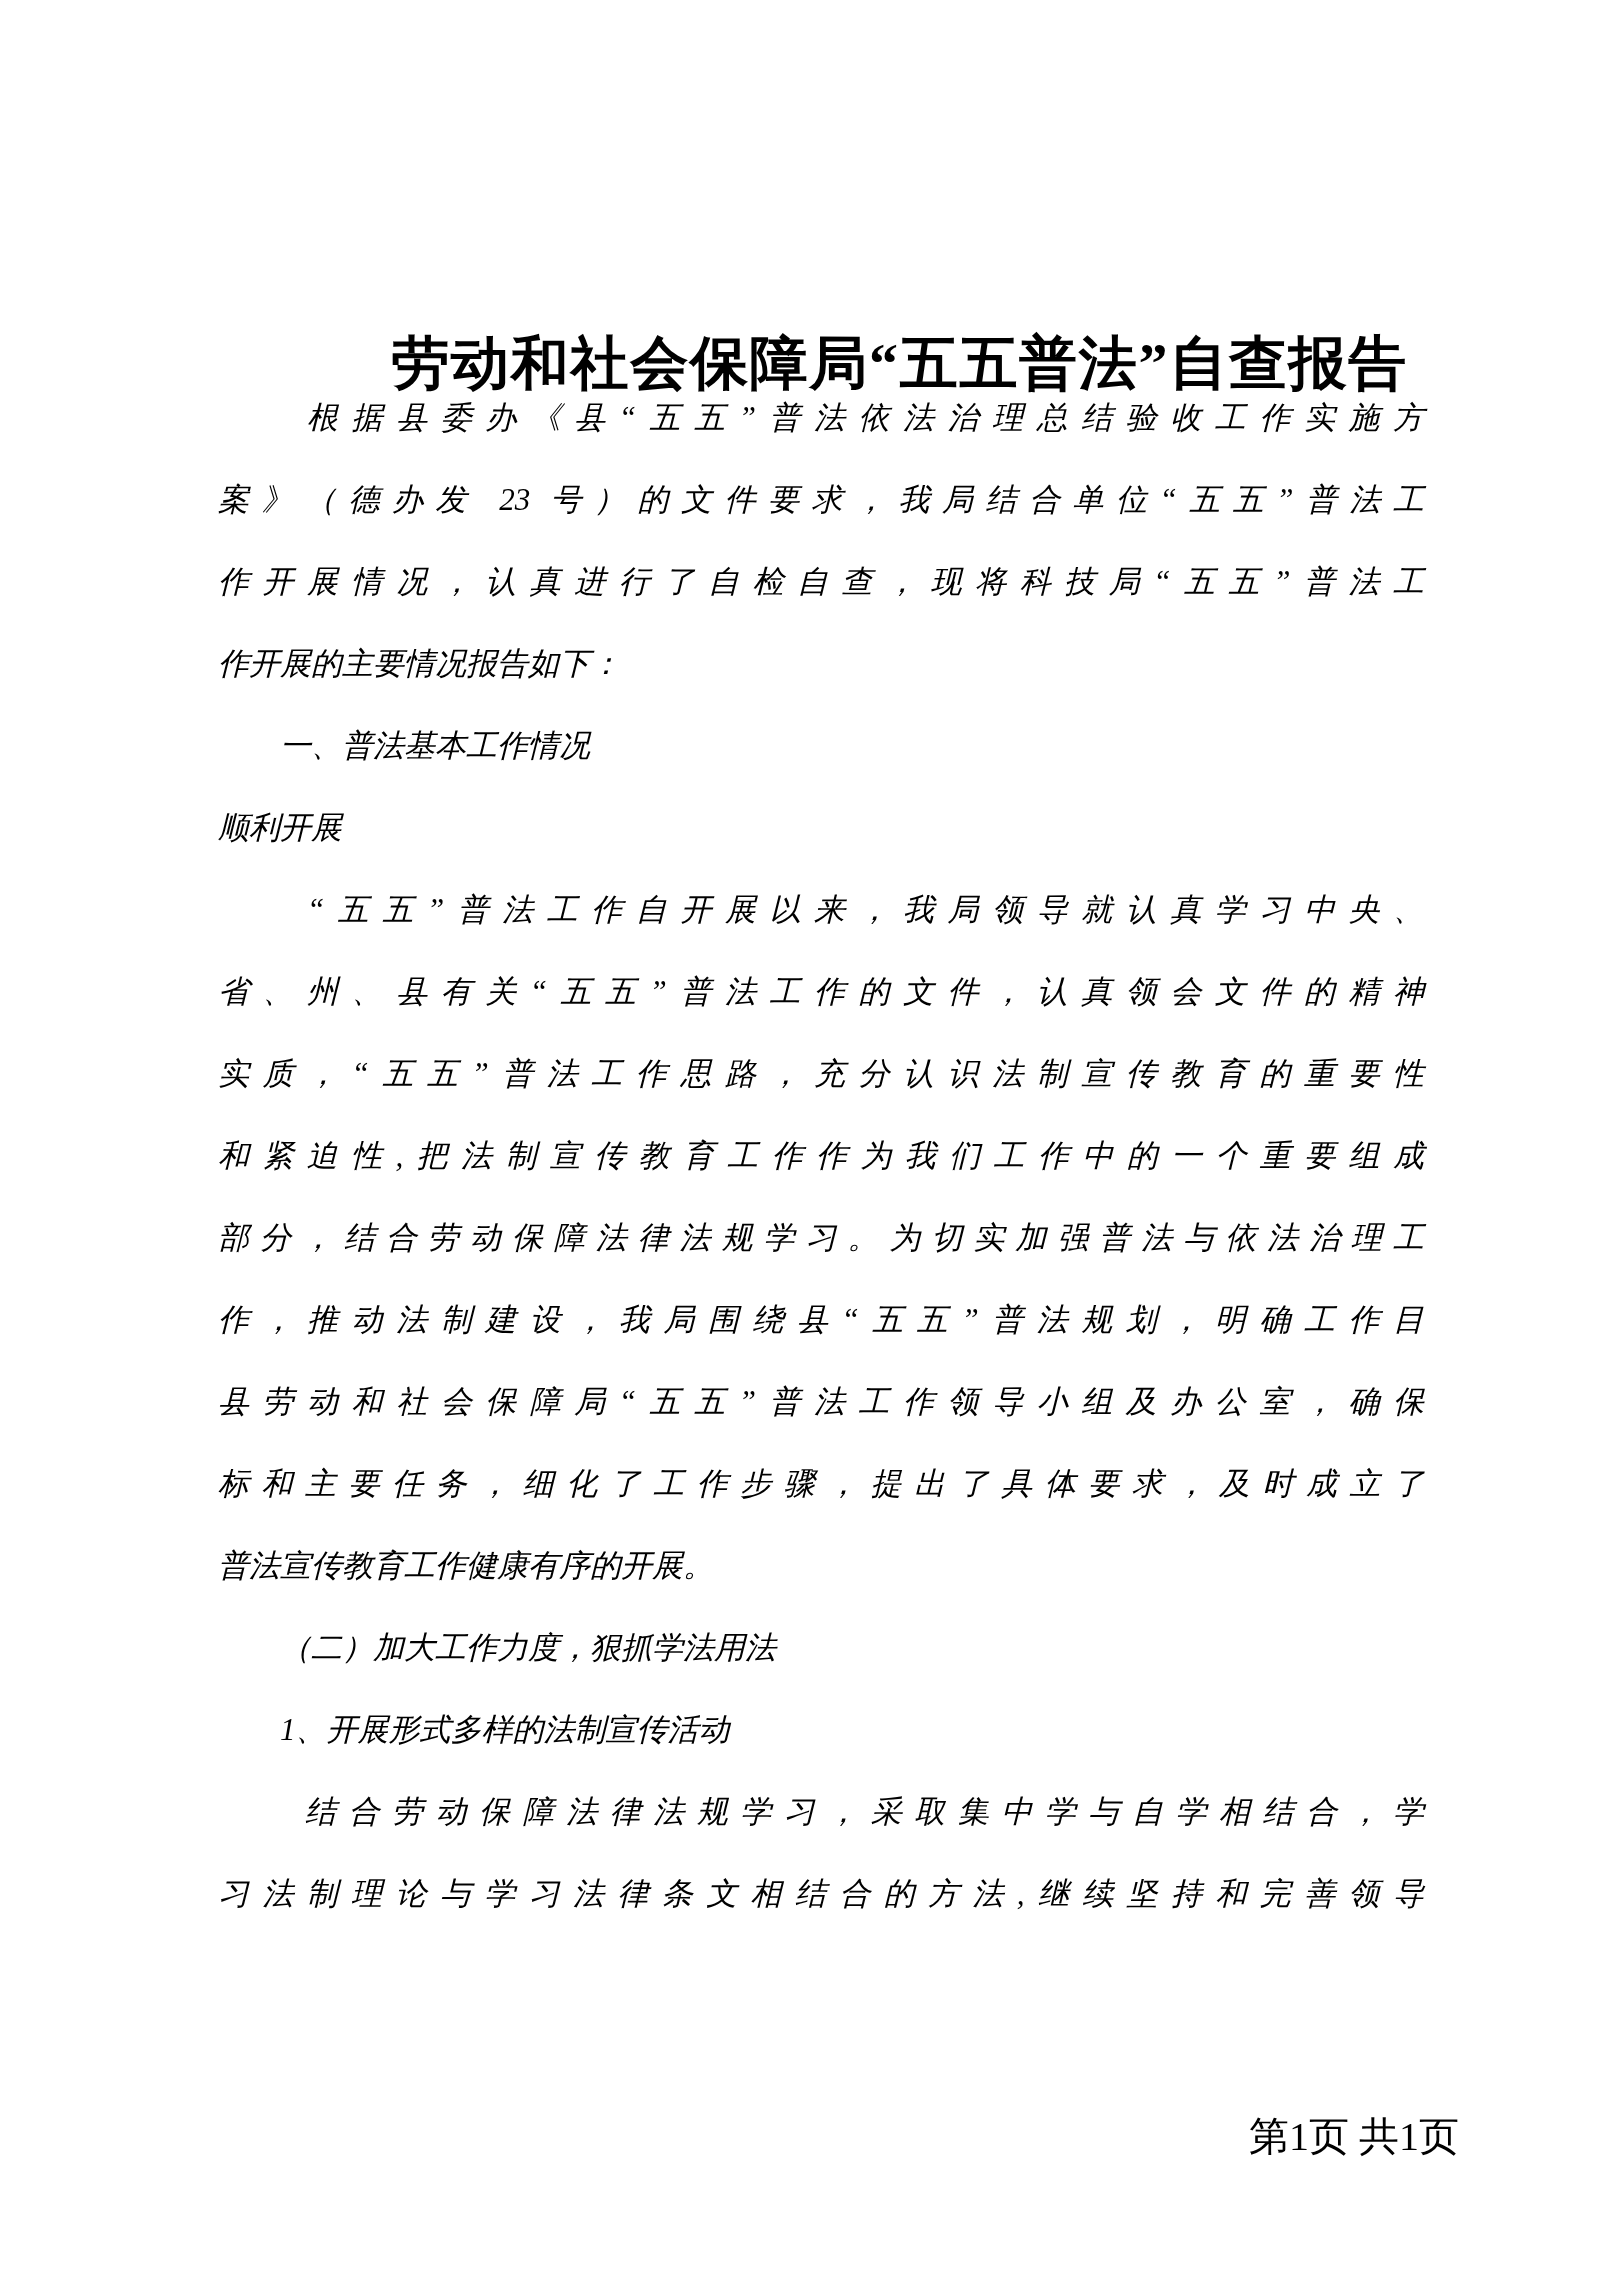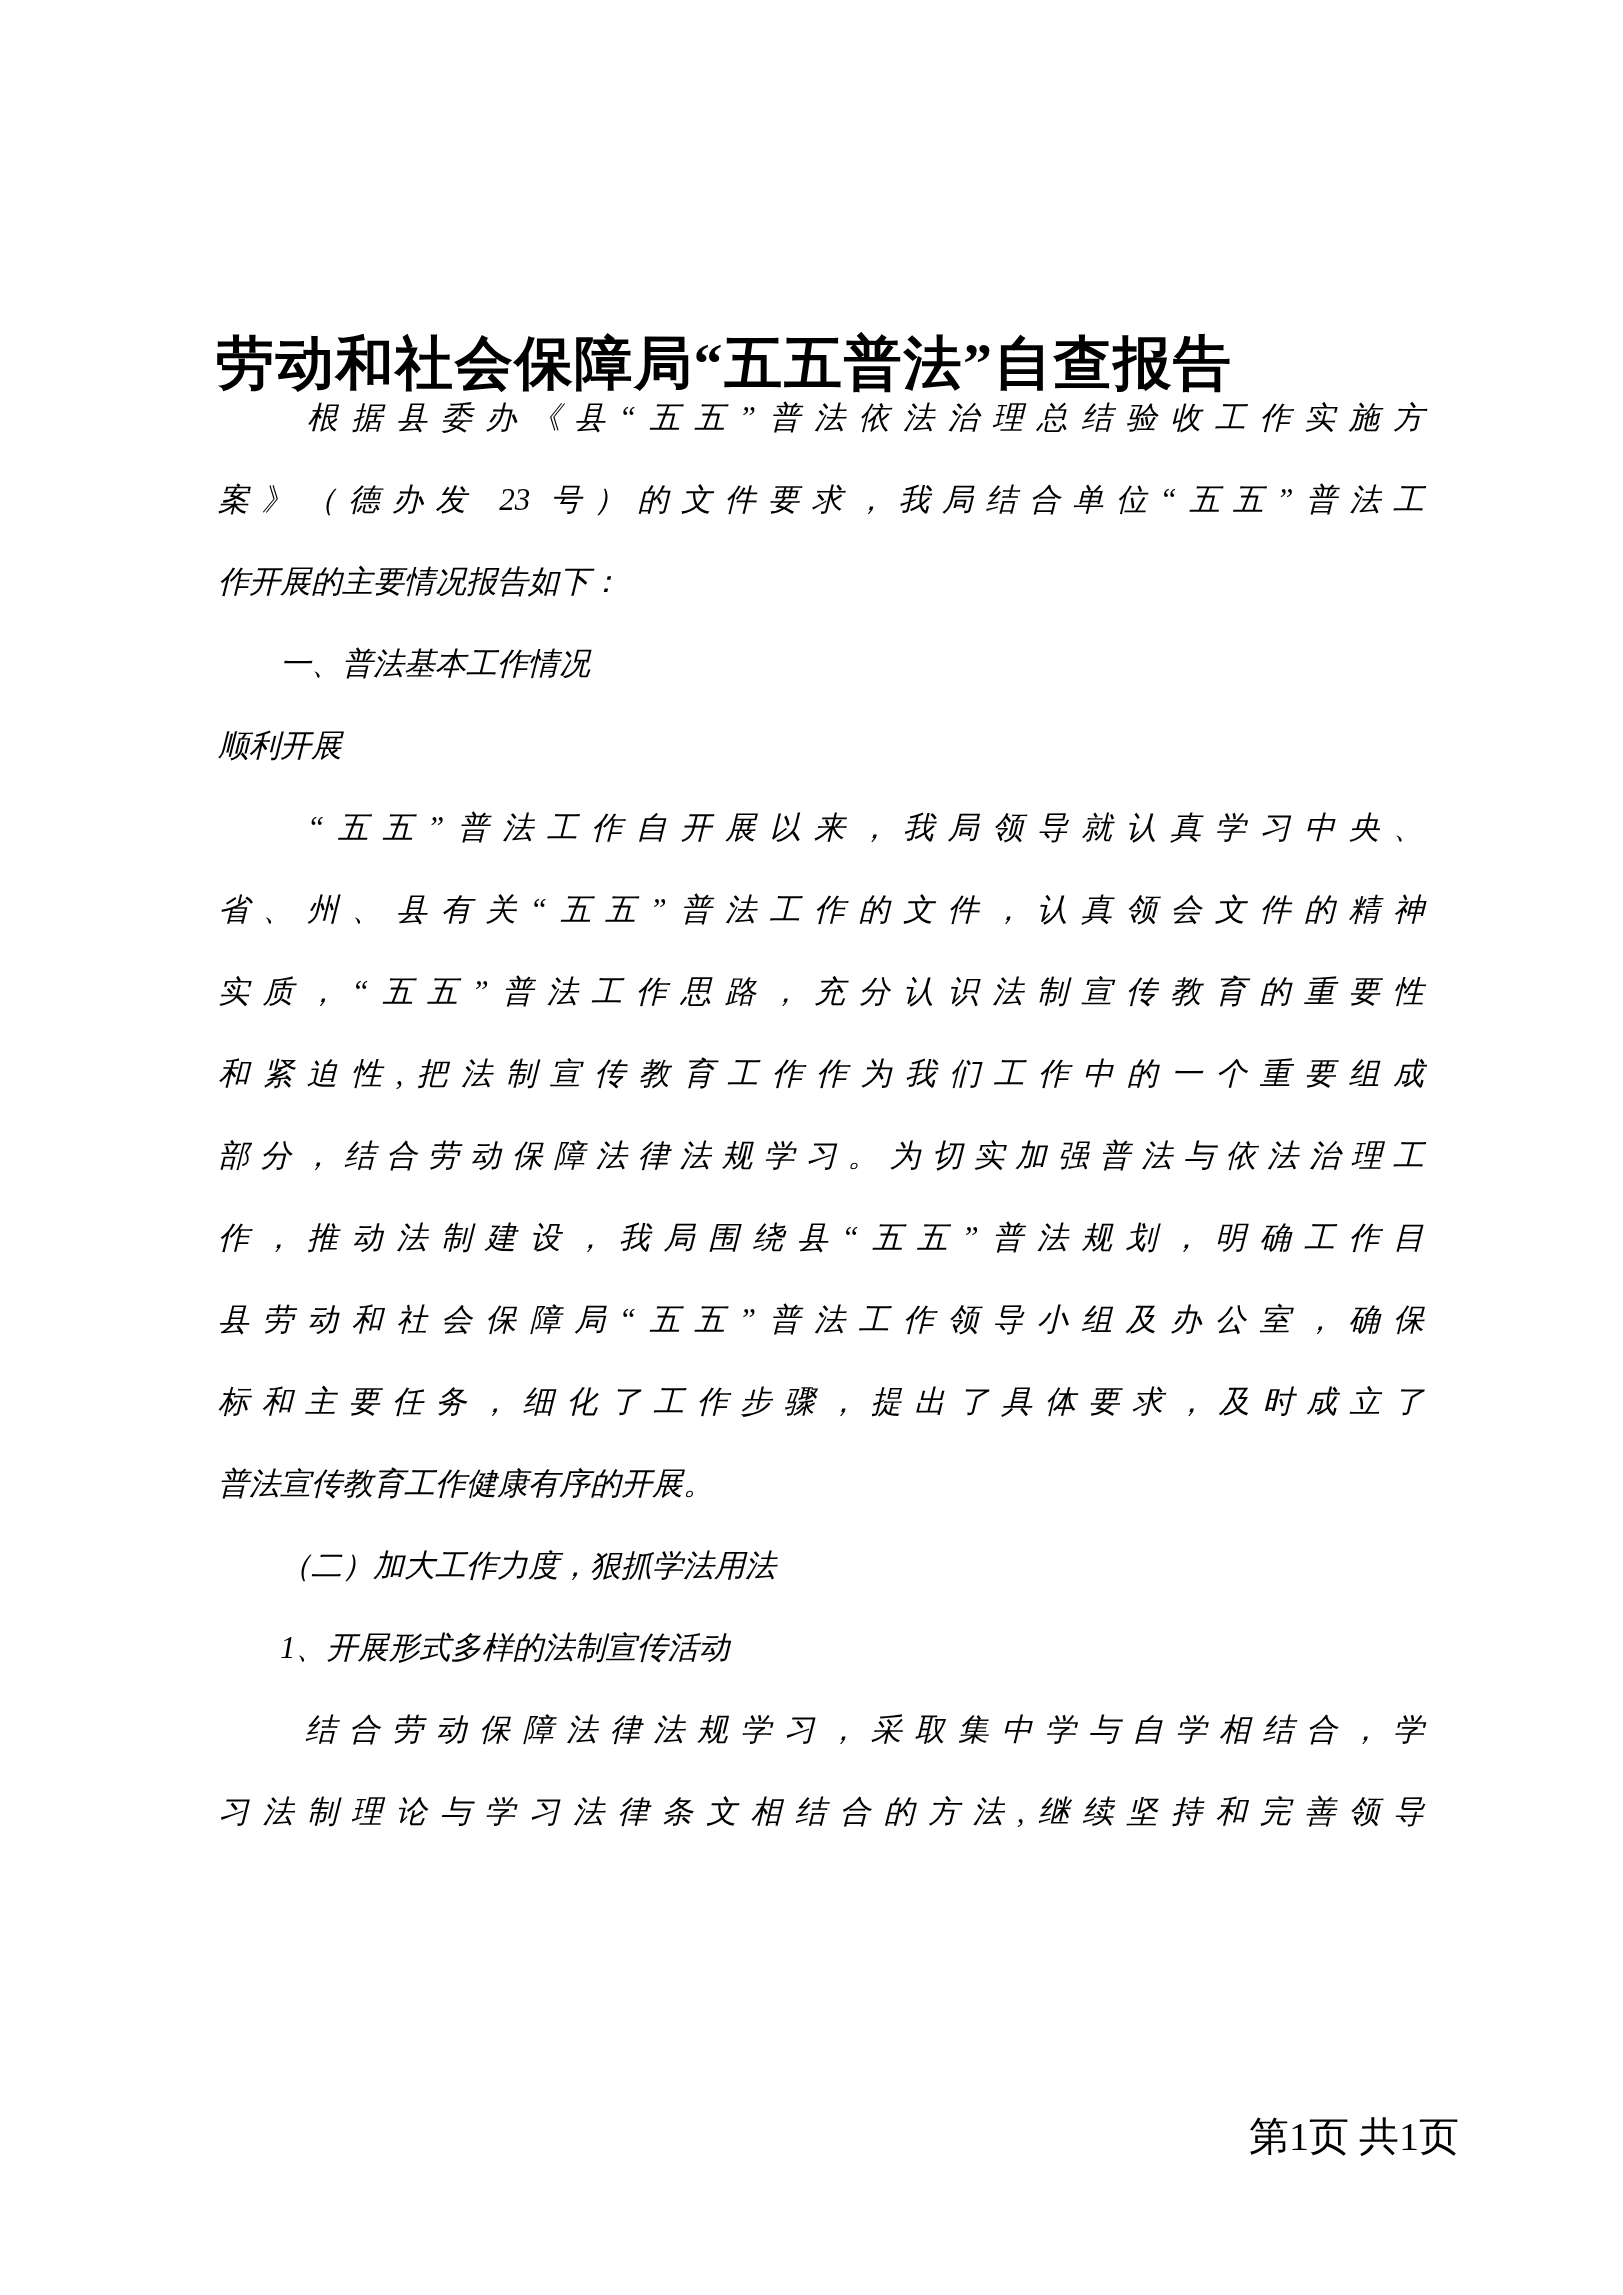--- a/index.html
+++ b/index.html
@@ -11,26 +11,26 @@
     position: relative;
     width: 1623px;
     height: 2295px;
     background: #ffffff;
     color: #000000;
     font-family: "Liberation Serif", "DejaVu Serif", serif;
     overflow: hidden;
   }
   .doc-title {
     position: absolute;
-    left: 216px;
+    left: 202px;
     top: 283px;
     width: 1206px;
     height: 84px;
     line-height: 84px;
-    text-align: left;
+    text-align: right;
     font-weight: bold;
     font-size: 58px;
     letter-spacing: 1.7px;
     white-space: nowrap;
   }
   .body-text {
     position: absolute;
     left: 218px;
     top: 377px;
     width: 1206px;
@@ -64,20 +64,21 @@
 </head>
 <body>
 
 <div class="page">
 
   <h1 class="doc-title">劳动和社会保障局“五五普法”自查报告</h1>
 
   <div class="body-text">
     <div class="line fill">　　根据县委办《县“五五”普法依法治理总结验收工作实施方</div>
     <div class="line fill">案》（德办发 23 号）的文件要求，我局结合单位“五五”普法工</div>
+    <div class="line fill">作开展情况，认真进行了自检自查，现将科技局“五五”普法工</div>
     <div class="line">作开展的主要情况报告如下：</div>
     <div class="line">　　一、普法基本工作情况</div>
     <div class="line">顺利开展</div>
     <div class="line fill">　　“五五”普法工作自开展以来，我局领导就认真学习中央、</div>
     <div class="line fill">省、州、县有关“五五”普法工作的文件，认真领会文件的精神</div>
     <div class="line fill">实质，“五五”普法工作思路，充分认识法制宣传教育的重要性</div>
     <div class="line fill">和紧迫性,把法制宣传教育工作作为我们工作中的一个重要组成</div>
     <div class="line fill">部分，结合劳动保障法律法规学习。为切实加强普法与依法治理工</div>
     <div class="line fill">作，推动法制建设，我局围绕县“五五”普法规划，明确工作目</div>
     <div class="line fill">县劳动和社会保障局“五五”普法工作领导小组及办公室，确保</div>

